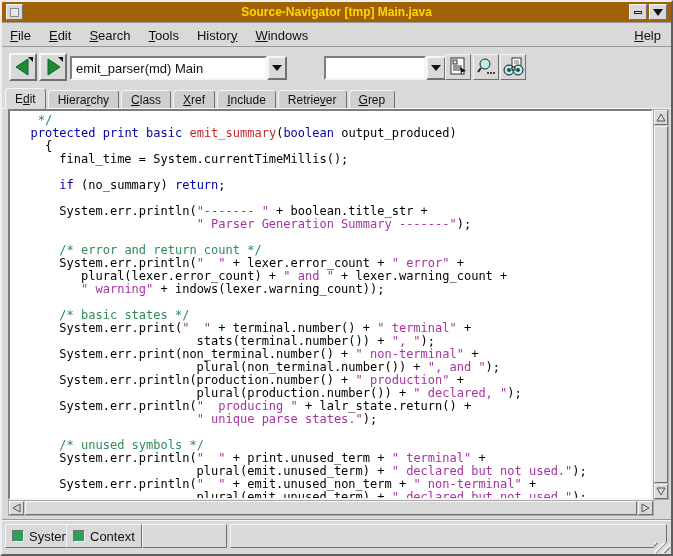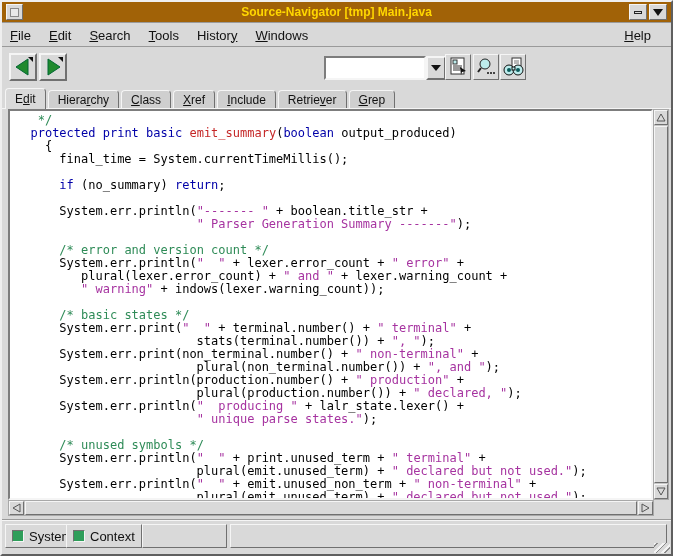--- a/index.html
+++ b/index.html
@@ -33,21 +33,21 @@
   .tb-btn{position:absolute; top:2px; width:18px; height:16px; display:flex;align-items:center;justify-content:center;}
   .min-glyph{width:8px;height:3px;border:1px solid #222;background:#d9d9d9;}
   .shade-glyph{width:0;height:0;border-left:5px solid transparent;border-right:5px solid transparent;border-top:7px solid #111;}
 
   
   .menubar{position:absolute; top:22px; left:0; width:100%; height:23px;
     display:flex; align-items:center; padding:0 8px; font-size:13px; color:#111;
     border-bottom:1px solid #9a9a9a;}
   .menu-item{margin-right:18px; cursor:default;}
   .menu-item u, .tab u{text-decoration:underline;}
-  .menu-help{margin-left:auto; margin-right:12px;}
+  .menu-help{margin-left:auto; margin-right:2px;}
 
   
   .toolbar{position:absolute; top:46px; left:0; width:100%; height:40px;}
   .nav-btn{position:absolute; top:5px; width:28px; height:28px; display:flex;align-items:center;justify-content:center;}
   .combo{position:absolute; top:8px; display:flex;}
   .combo input{height:24px; border:2px solid; border-color:#7d7d7d var(--hi) var(--hi) #7d7d7d;
     background:#fff; font-family:"Liberation Sans",sans-serif; font-size:13px; padding:0 4px; color:#111;}
   .combo-arrow{width:20px;height:24px; display:flex; align-items:center; justify-content:center;}
   .tri-down{width:0;height:0;border-left:5px solid transparent;border-right:5px solid transparent;border-top:6px solid #111;}
   .icon-btn{position:absolute; top:6px; width:26px; height:26px; display:flex;align-items:center;justify-content:center;}
@@ -125,20 +125,26 @@
         <polygon points="16,1 21,1 21,6" fill="#111"></polygon>
       </svg>
     </div>
     <div class="nav-btn raised2" style="left:37px;">
       <svg width="22" height="22">
         <polygon points="6,3 18,11 6,19" fill="#1f8a2e" stroke="#063" stroke-width="1"></polygon>
         <polygon points="16,1 21,1 21,6" fill="#111"></polygon>
       </svg>
     </div>
 
+    <div class="combo" style="left:68px;">
+      <input style="width: 197px;" value="emit_parser(md) Main">
+      <div class="combo-arrow raised2">
+        <span class="tri-down"></span>
+      </div>
+    </div>
 
     <div class="combo" style="left:322px;">
       <input style="width: 102px;" value="">
       <div class="combo-arrow raised2">
         <span class="tri-down"></span>
       </div>
     </div>
 
     <div class="icon-btn raised" style="left:443px;">
       <svg width="20" height="20">
@@ -188,33 +194,33 @@
     <pre class="code"><span>   </span><span class="c-c">*/</span>
 <span>  </span><span class="c-k">protected</span><span> </span><span class="c-k">print</span><span> </span><span class="c-k">basic</span><span> </span><span class="c-f">emit_summary</span><span>(</span><span class="c-k">boolean</span><span> output_produced)</span>
 <span>    {</span>
 <span>      final_time = System.currentTimeMillis();</span>
 
 <span>      </span><span class="c-k">if</span><span> (no_summary) </span><span class="c-k">return</span><span>;</span>
 
 <span>      System.err.println(</span><span class="c-s">"------- "</span><span> + boolean.title_str +</span>
 <span>                         </span><span class="c-s">" Parser Generation Summary -------"</span><span>);</span>
 
-<span>      </span><span class="c-c">/* error and version count */</span>
+<span>      </span><span class="c-c">/* error and return count */</span>
 <span>      System.err.println(</span><span class="c-s">"  "</span><span> + lexer.error_count + </span><span class="c-s">" error"</span><span> +</span>
 <span>         plural(lexer.error_count) + </span><span class="c-s">" and "</span><span> + lexer.warning_count +</span>
 <span>         </span><span class="c-s">" warning"</span><span> + indows(lexer.warning_count));</span>
 
 <span>      </span><span class="c-c">/* basic states */</span>
 <span>      System.err.print(</span><span class="c-s">"  "</span><span> + terminal.number() + </span><span class="c-s">" terminal"</span><span> +</span>
 <span>                         stats(terminal.number()) + </span><span class="c-s">", "</span><span>);</span>
 <span>      System.err.print(non_terminal.number() + </span><span class="c-s">" non-terminal"</span><span> +</span>
 <span>                         plural(non_terminal.number()) + </span><span class="c-s">", and "</span><span>);</span>
 <span>      System.err.println(production.number() + </span><span class="c-s">" production"</span><span> +</span>
 <span>                         plural(production.number()) + </span><span class="c-s">" declared, "</span><span>);</span>
-<span>      System.err.println(</span><span class="c-s">"  producing "</span><span> + lalr_state.lexer() +</span>
+<span>      System.err.println(</span><span class="c-s">"  producing "</span><span> + lalr_state.return() +</span>
 <span>                         </span><span class="c-s">" unique parse states."</span><span>);</span>
 
 <span>      </span><span class="c-c">/* unused symbols */</span>
 <span>      System.err.println(</span><span class="c-s">"  "</span><span> + print.unused_term + </span><span class="c-s">" terminal"</span><span> +</span>
 <span>                         plural(emit.unused_term) + </span><span class="c-s">" declared but not used."</span><span>);</span>
 <span>      System.err.println(</span><span class="c-s">"  "</span><span> + emit.unused_non_term + </span><span class="c-s">" non-terminal"</span><span> +</span>
 <span>                         plural(emit.unused_term) + </span><span class="c-s">" declared but not used."</span><span>);</span>
 </pre>
   </div>
 

